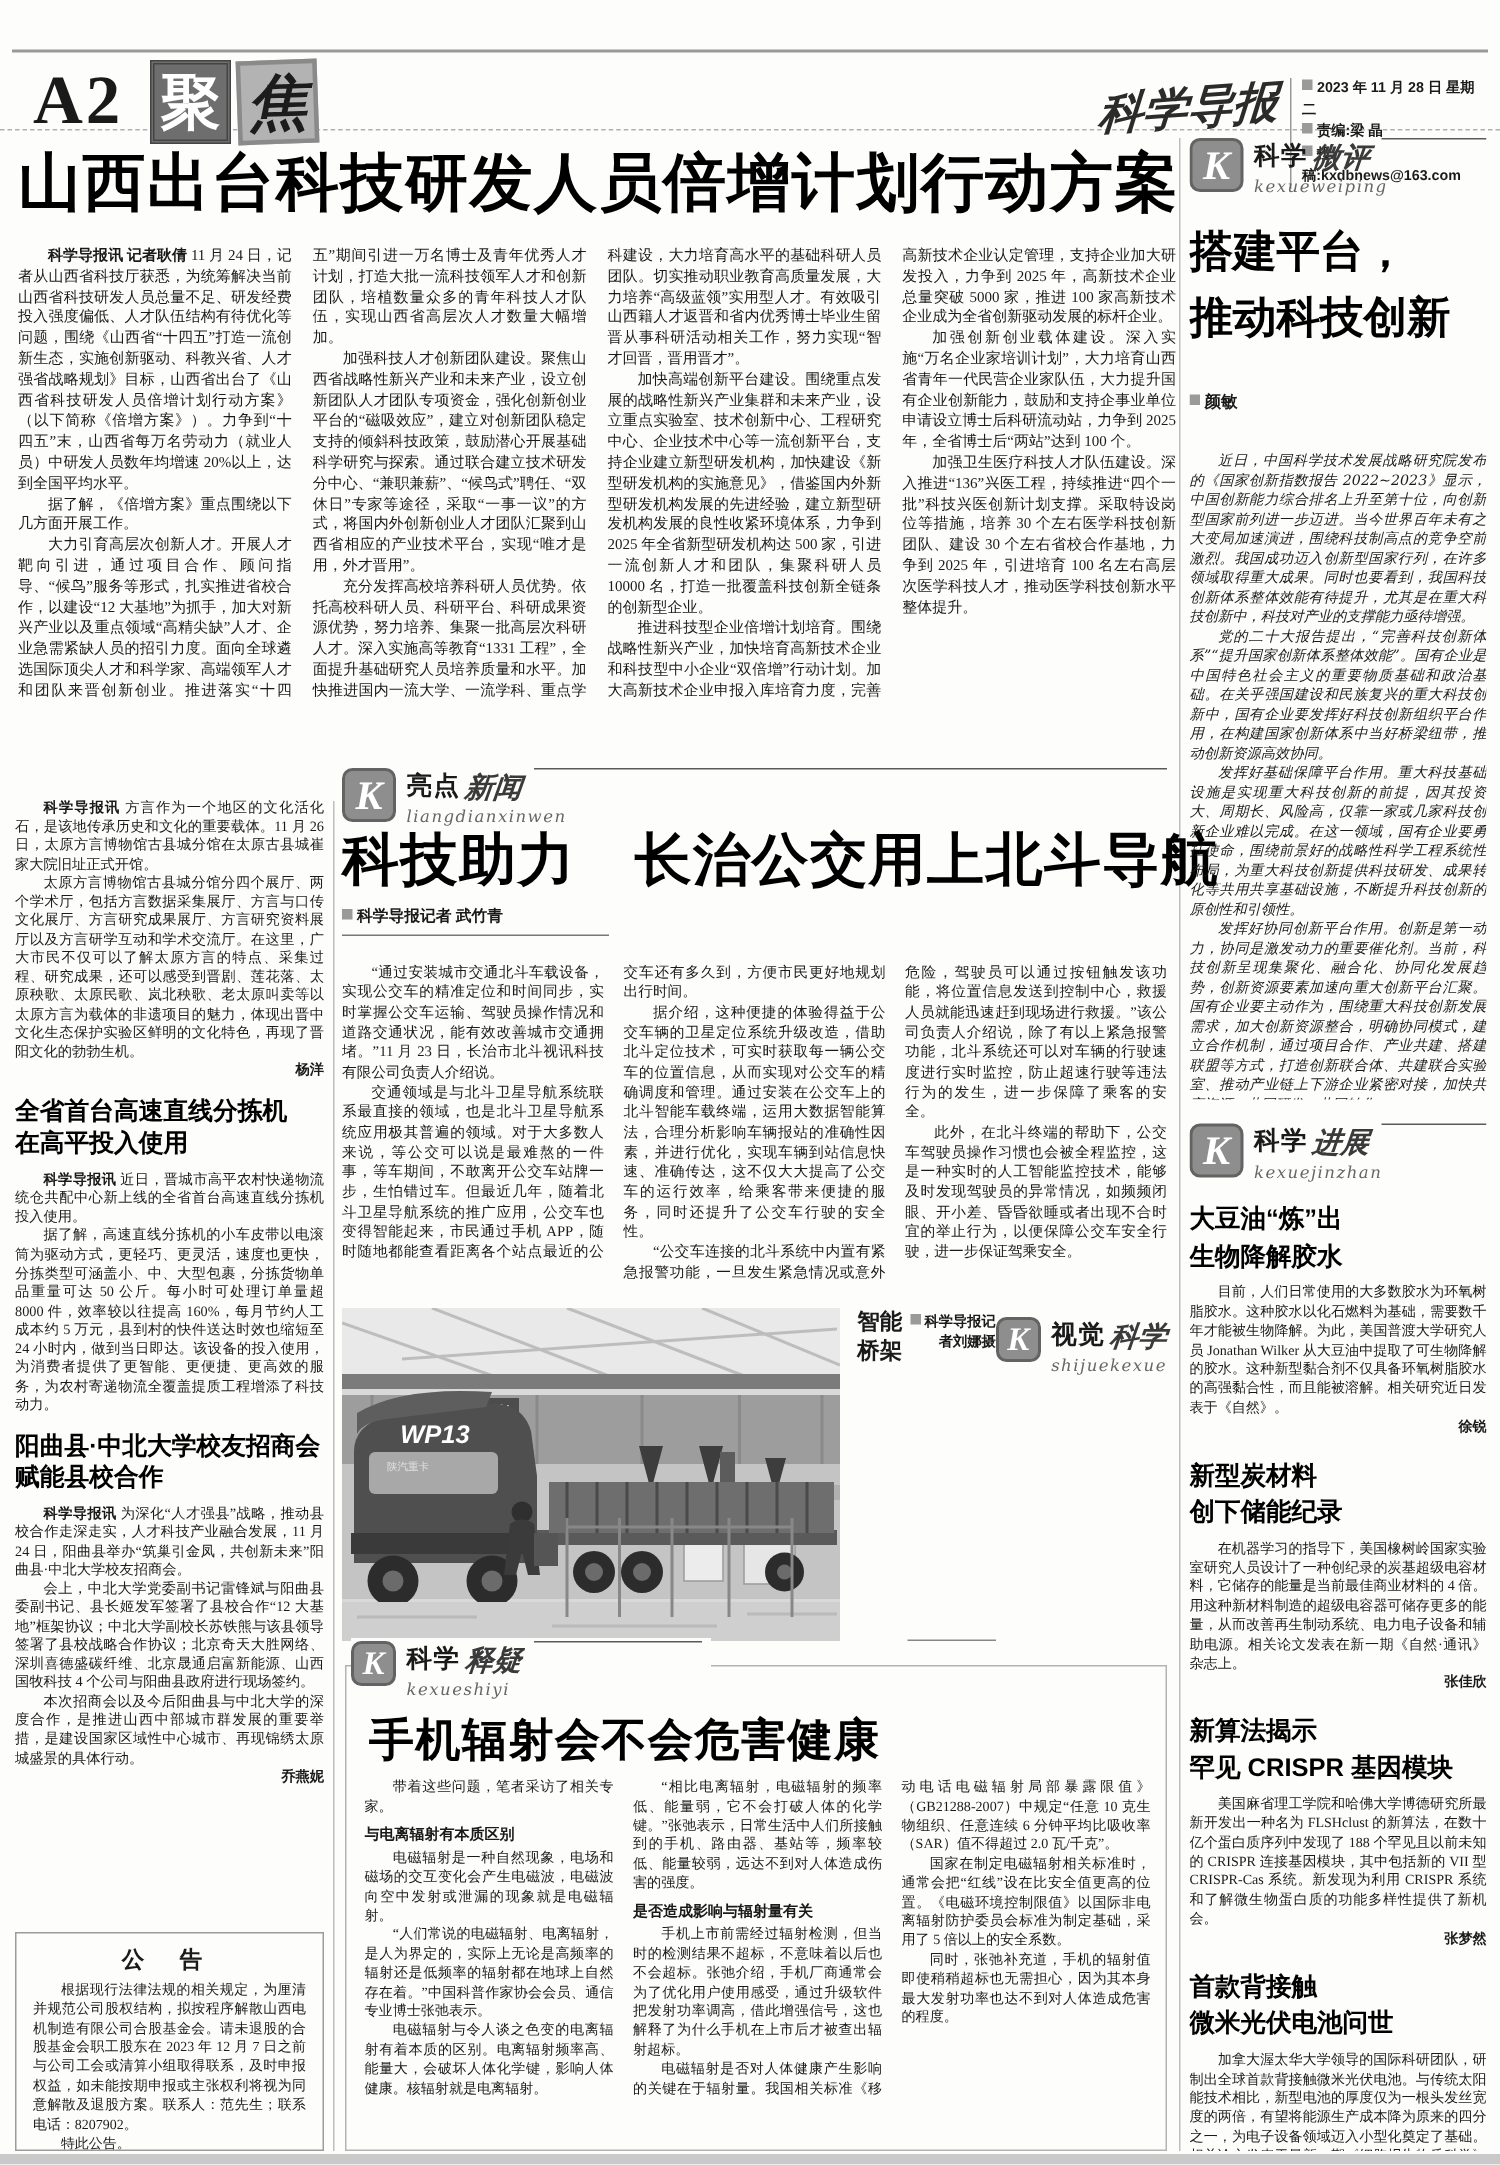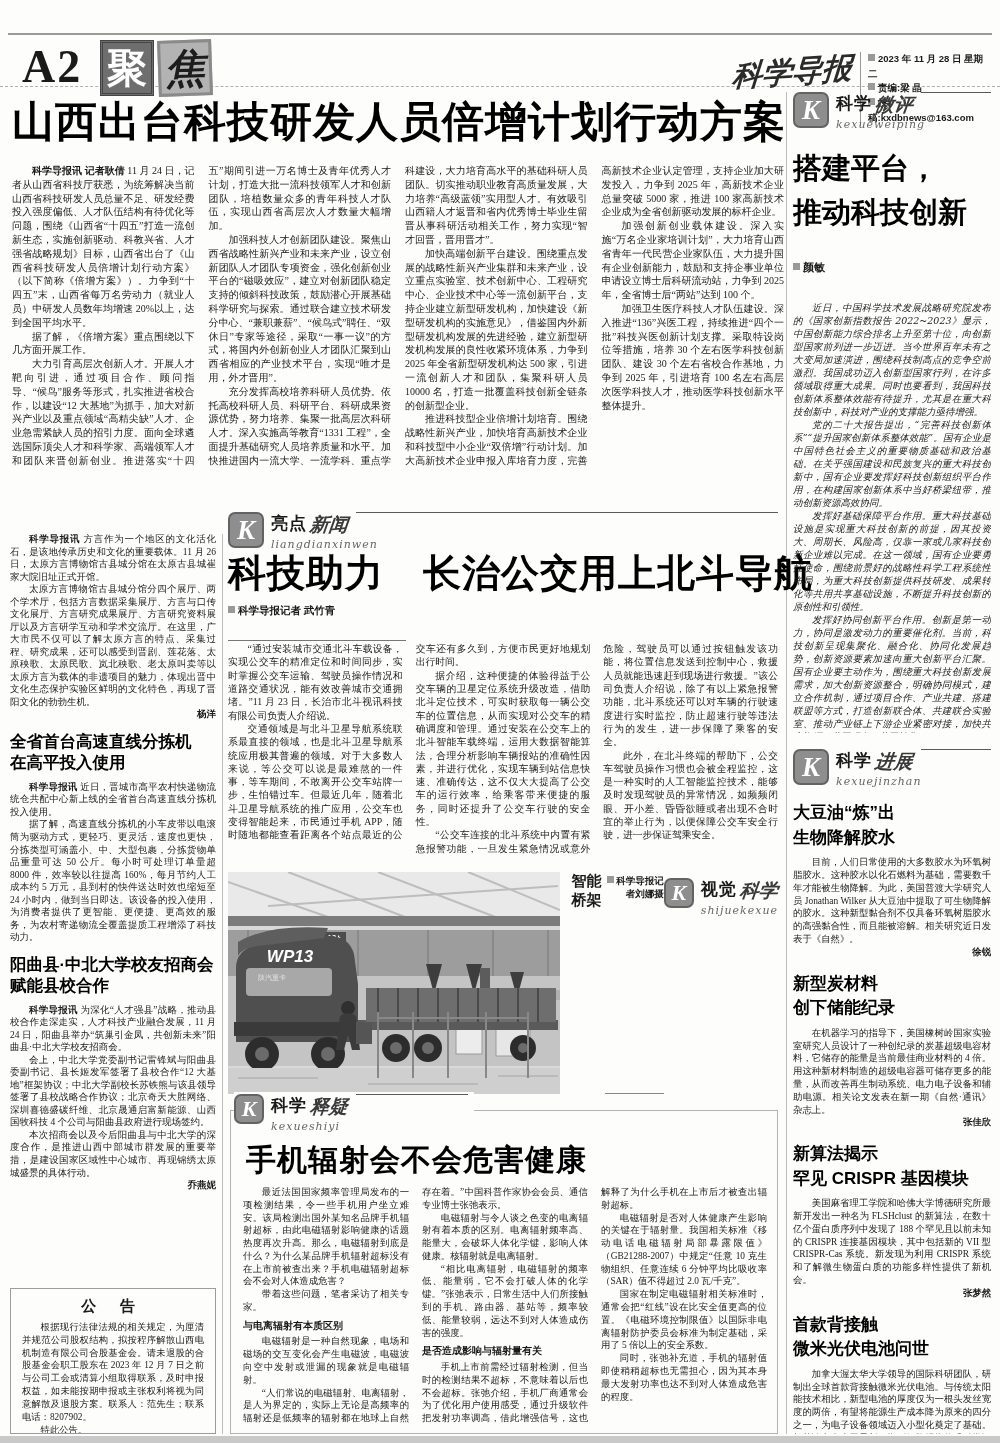--- a/index.html
+++ b/index.html
@@ -61,21 +61,21 @@
   .notice { position:absolute; left:10px; top:1288px; width:206px; height:146px; border:1px solid #9c9c9c;
             padding:8px 11px; overflow:hidden; }
   .notice-title { text-align:center; font-size:15px; font-weight:bold; letter-spacing:10px; margin-bottom:5px; }
   .notice-body { font-size:9.3px; line-height:1.38; }
 
   
   .ld-header { position:absolute; left:228px; top:512px; width:550px; }
   .ld-headline { position:absolute; left:228px; top:548px; width:552px; font-family:"Liberation Sans",sans-serif;
                  font-weight:900; font-size:38px; letter-spacing:1px; white-space:nowrap; color:#000; }
   .ld-byline { position:absolute; left:228px; top:604px; width:178px; font-size:10.5px; font-weight:bold;
-               font-family:"Liberation Sans",sans-serif; padding-bottom:22px; border-bottom:1px solid #777; }
+               font-family:"Liberation Sans",sans-serif; padding-bottom:5px; border-bottom:1px solid #777; }
   .ld-cols { position:absolute; left:228px; top:642px; width:550px; height:226px; overflow:hidden;
              column-count:3; column-gap:13px; font-size:9.8px; line-height:1.36; }
 
   
   .photo { position:absolute; left:228px; top:872px; width:332px; height:222px; background:#bef264; }
   .qiaojia { position:absolute; left:568px; top:872px; width:210px; height:222px; display:flex; flex-direction:row; }
   .qj-title { text-align:center; font-family:"Liberation Sans",sans-serif; font-weight:bold; font-size:15px; margin-bottom:4px; }
   .qj-body { flex:1; overflow:hidden; font-size:9.4px; line-height:1.37;font-style:italic; }
   .qj-credit { text-align:right; font-size:9.5px; font-weight:bold; padding:3px 0 4px; border-bottom:1px solid #888; }
   .shijue { display:flex; justify-content:flex-end; padding-top:6px; }
@@ -299,21 +299,20 @@
       <div class="sec-trow">
         <span class="sec-t1">科学</span>
         <span class="sec-t2">释疑</span>
         <span class="sec-rule"></span>
       </div>
       <div class="sec-py">kexueshiyi</div>
     </div>
   </div>
   <div class="shiyi-headline">手机辐射会不会危害健康</div>
   <div class="shiyi-cols flow">
-      <p>最近法国国家频率管理局发布的一项检测结果，令一些手机用户坐立难安。该局检测出国外某知名品牌手机辐射超标，由此电磁辐射影响健康的话题热度再次升高。那么，电磁辐射到底是什么？为什么某品牌手机辐射超标没有在上市前被查出来？手机电磁辐射超标会不会对人体造成危害？</p>
       <p>带着这些问题，笔者采访了相关专家。</p>
       <p class="sub">与电离辐射有本质区别</p>
       <p>电磁辐射是一种自然现象，电场和磁场的交互变化会产生电磁波，电磁波向空中发射或泄漏的现象就是电磁辐射。</p>
       <p>“人们常说的电磁辐射、电离辐射，是人为界定的，实际上无论是高频率的辐射还是低频率的辐射都在地球上自然存在着。”中国科普作家协会会员、通信专业博士张弛表示。</p>
       <p>电磁辐射与令人谈之色变的电离辐射有着本质的区别。电离辐射频率高、能量大，会破坏人体化学键，影响人体健康。核辐射就是电离辐射。</p>
       <p>“相比电离辐射，电磁辐射的频率低、能量弱，它不会打破人体的化学键。”张弛表示，日常生活中人们所接触到的手机、路由器、基站等，频率较低、能量较弱，远达不到对人体造成伤害的强度。</p>
       <p class="sub">是否造成影响与辐射量有关</p>
       <p>手机上市前需经过辐射检测，但当时的检测结果不超标，不意味着以后也不会超标。张弛介绍，手机厂商通常会为了优化用户使用感受，通过升级软件把发射功率调高，借此增强信号，这也解释了为什么手机在上市后才被查出辐射超标。</p>
       <p>电磁辐射是否对人体健康产生影响的关键在于辐射量。我国相关标准《移动电话电磁辐射局部暴露限值》（GB21288-2007）中规定“任意 10 克生物组织、任意连续 6 分钟平均比吸收率（SAR）值不得超过 2.0 瓦/千克”。</p>
       <p>国家在制定电磁辐射相关标准时，通常会把“红线”设在比安全值更高的位置。《电磁环境控制限值》以国际非电离辐射防护委员会标准为制定基础，采用了 5 倍以上的安全系数。</p>

